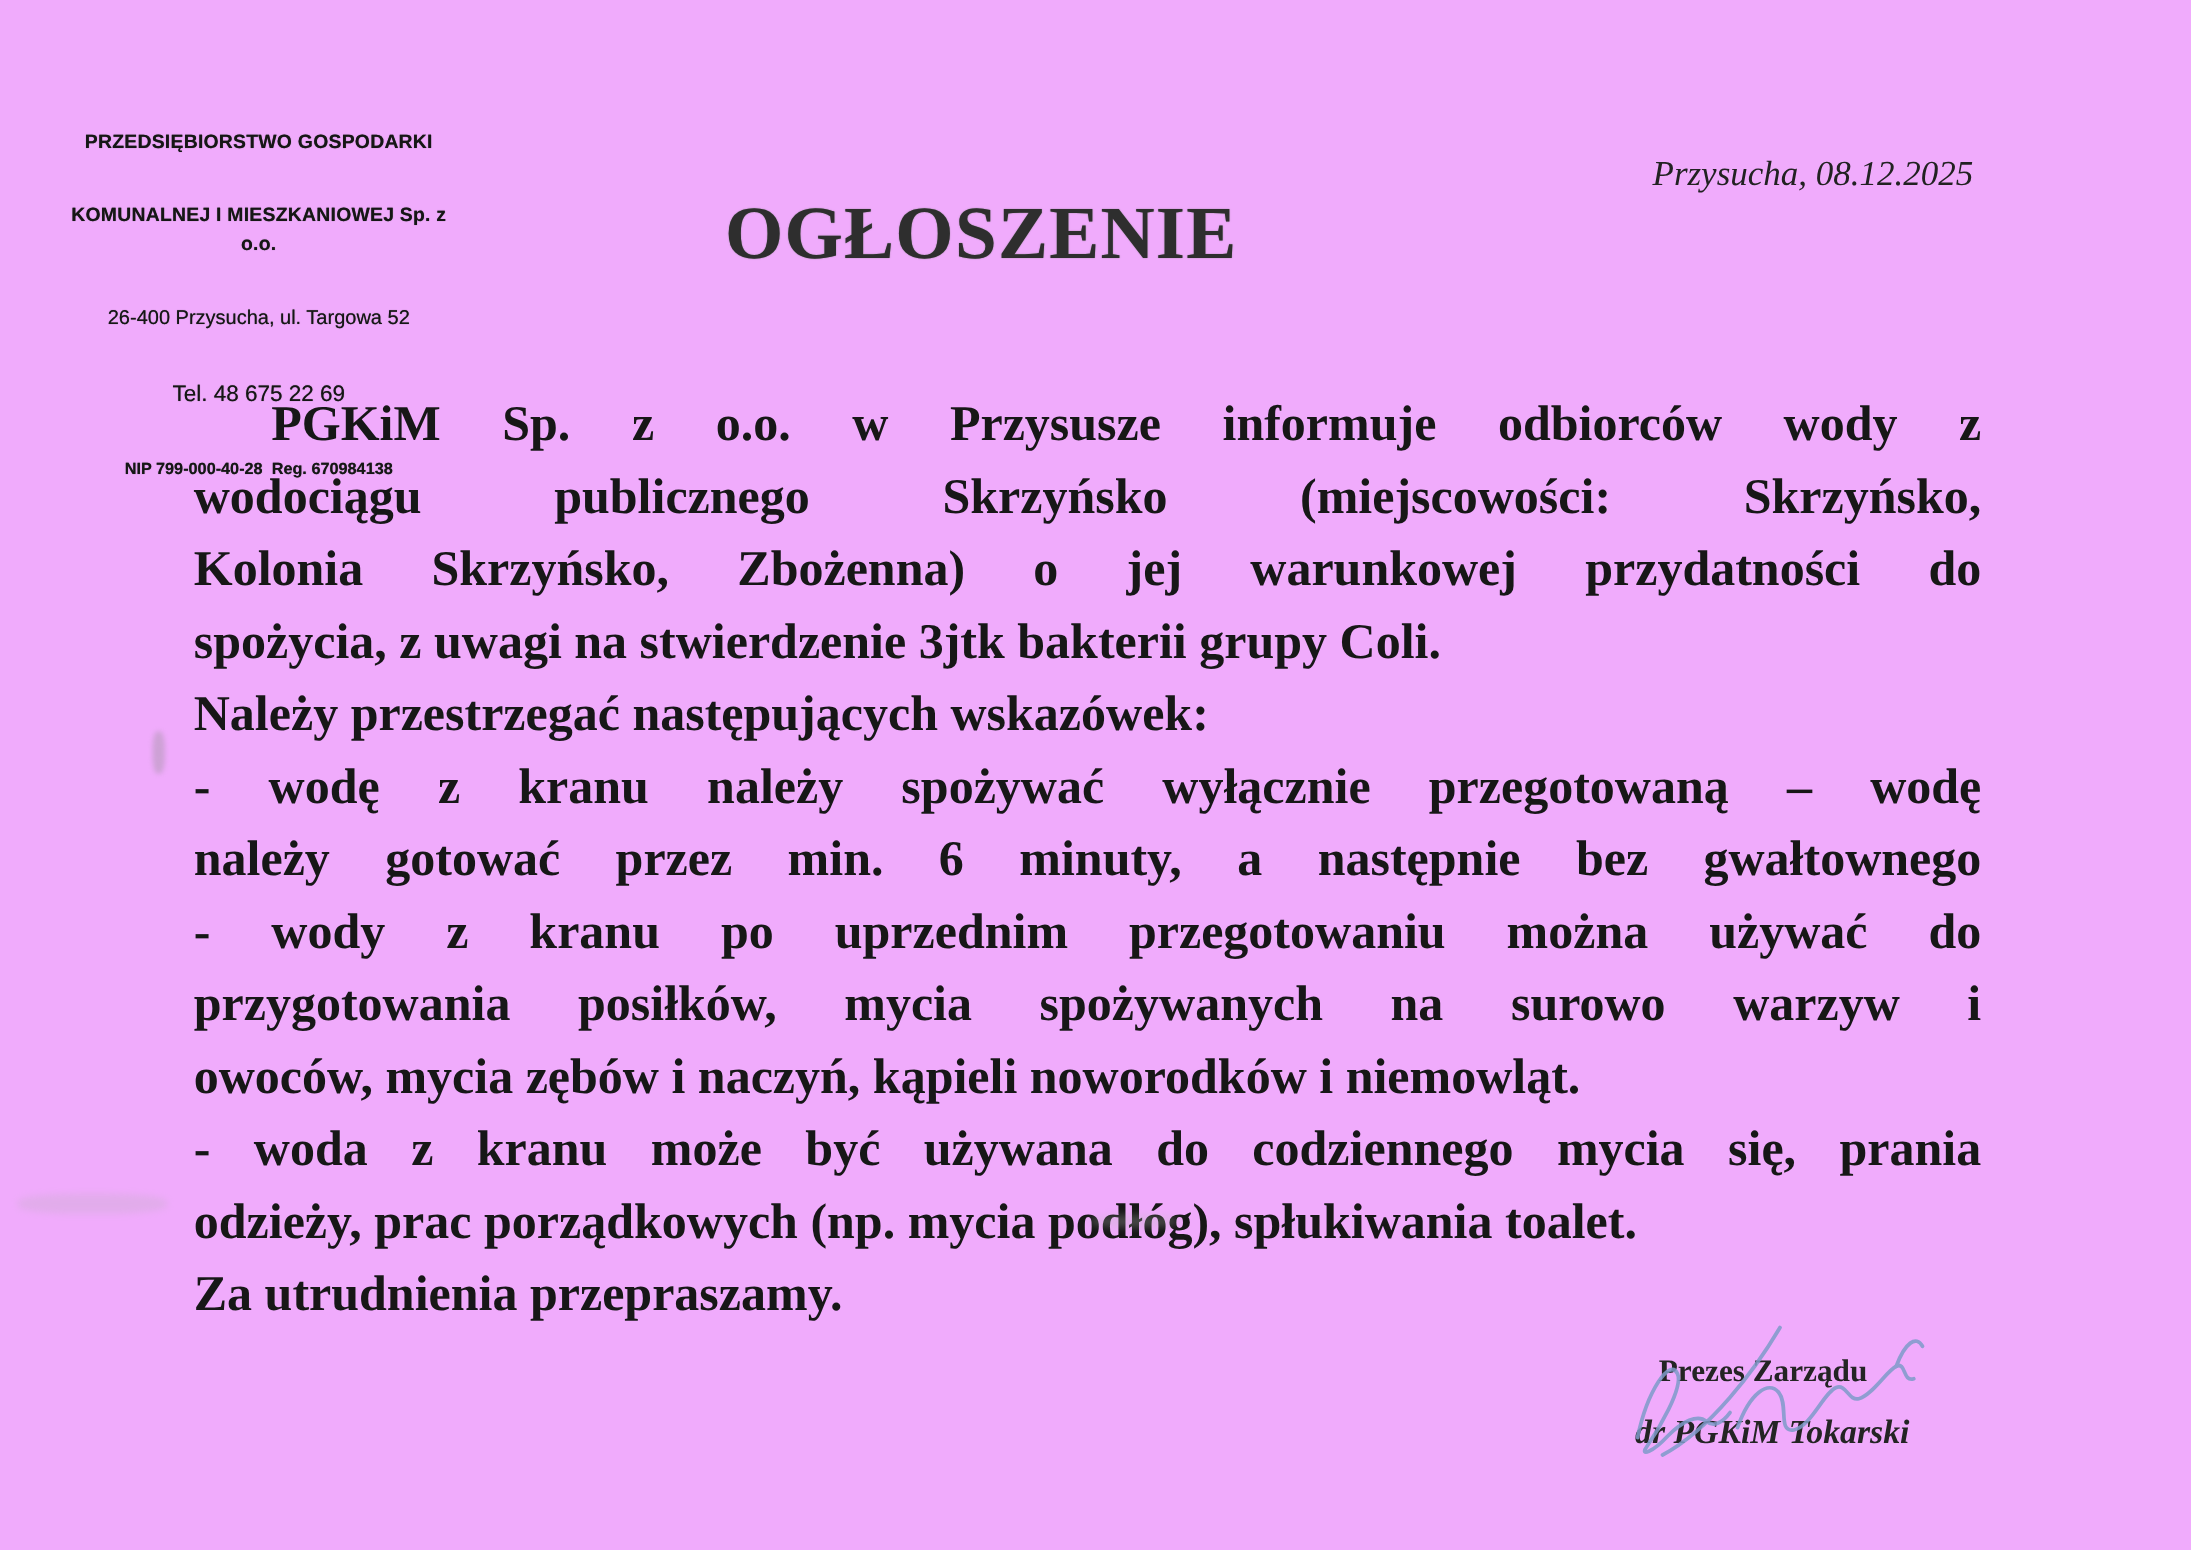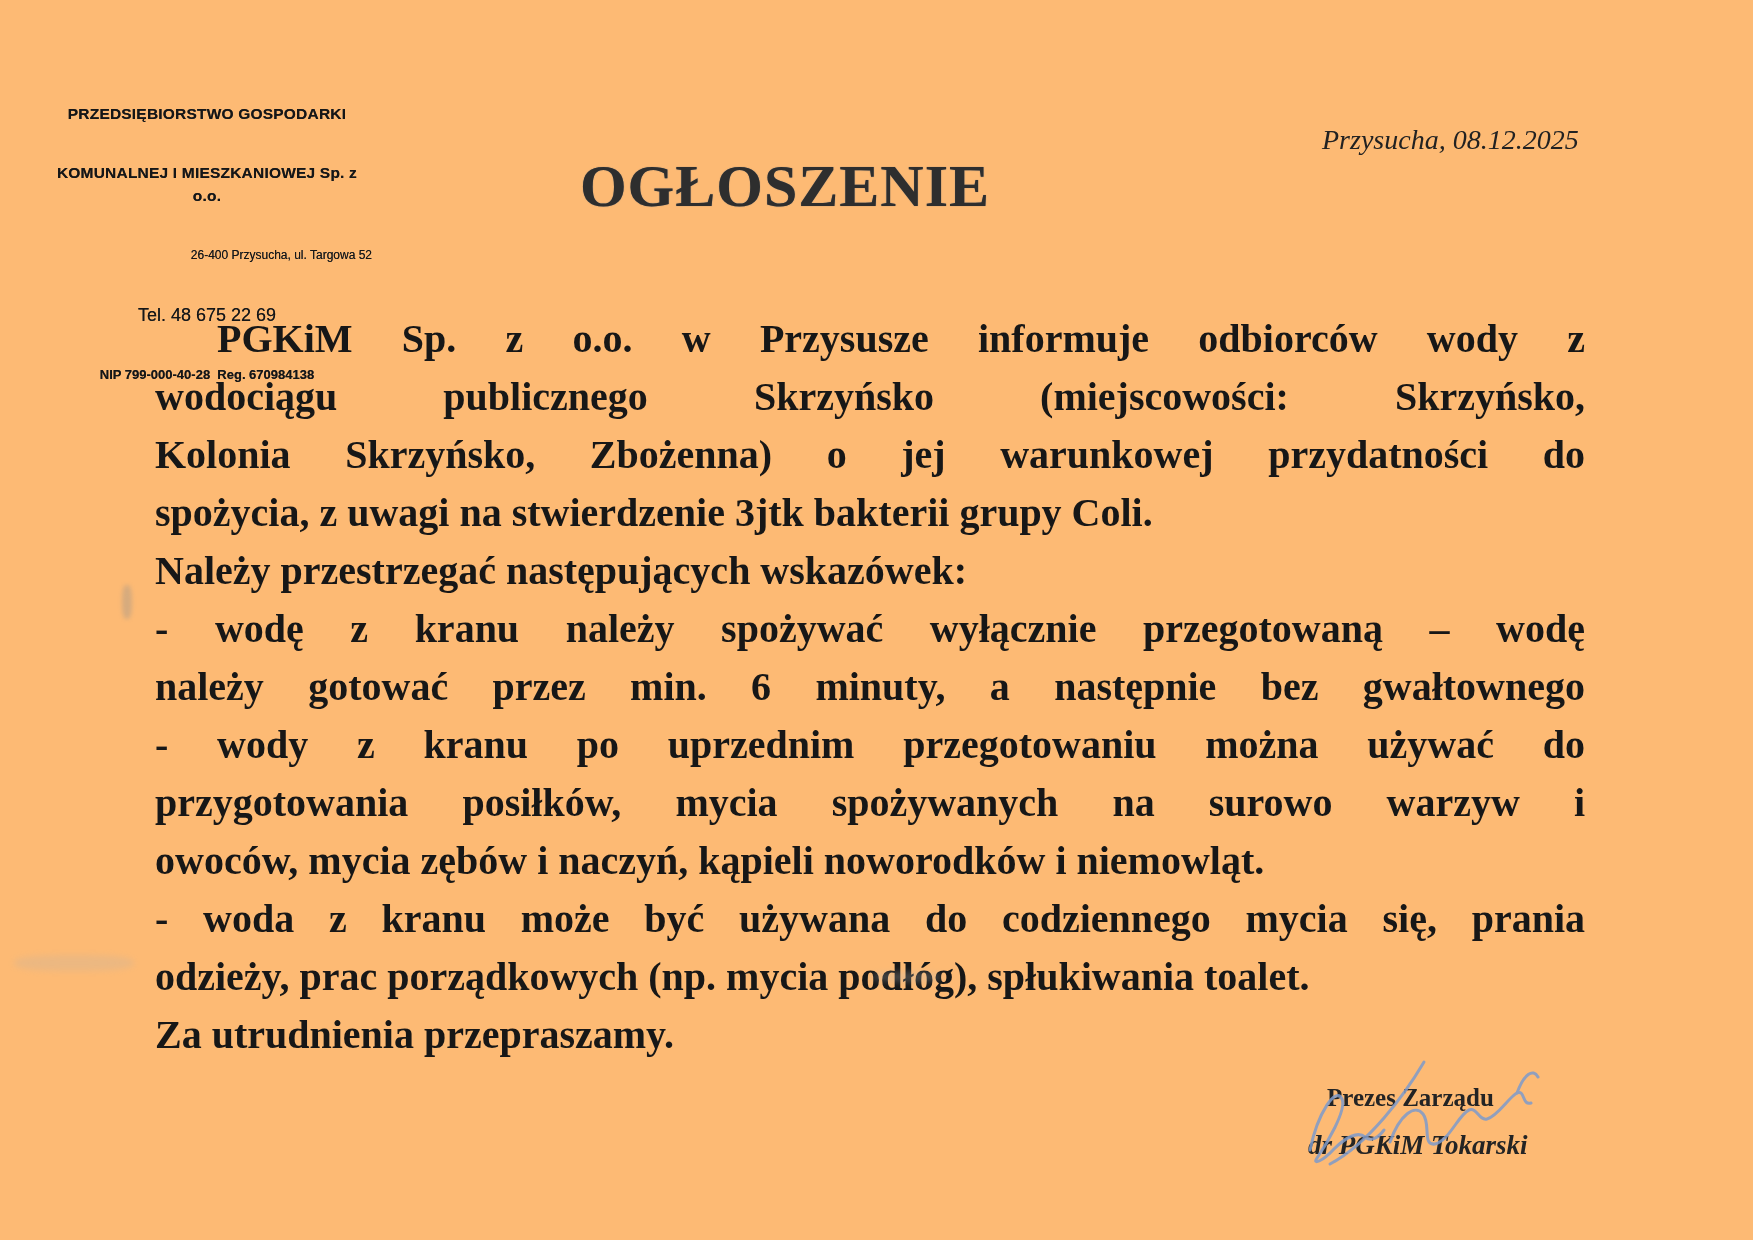--- a/index.html
+++ b/index.html
@@ -2,33 +2,33 @@
 <html lang="pl"><head>
 <meta charset="utf-8">
 <style>
   html,body{margin:0;padding:0;}
   body{
     width:1753px;height:1240px;position:relative;overflow:hidden;
     background:#ffffff;
     font-family:"Liberation Serif", serif;
     color:#1e1e1e;
   }
-  .page{position:absolute;inset:0;background:#fdba74;}
+  .page{position:absolute;inset:0;background:#f0abfc;}
 
   
   .stamp{
     position:absolute;left:42px;top:66px;width:330px;
     text-align:center;
     font-family:"Liberation Sans", sans-serif;
     color:#161616;
     text-shadow:0 0 0.6px #444;
     white-space:pre-wrap;
   }
   .stamp .s1,.stamp .s2{font-size:15.5px;font-weight:700;letter-spacing:0.2px;line-height:23px;}
-  .stamp .s3{font-size:12px;font-weight:500;line-height:24px;text-align:right;}
+  .stamp .s3{font-size:16px;font-weight:500;line-height:24px;}
   .stamp .s4{font-size:18px;font-weight:500;line-height:24px;}
   .stamp .s5{font-size:13px;font-weight:700;line-height:24px;}
 
   
   .dateline{
     position:absolute;left:1322px;top:124px;
     font-size:28px;color:#222;font-style:italic;
   }
 
   

